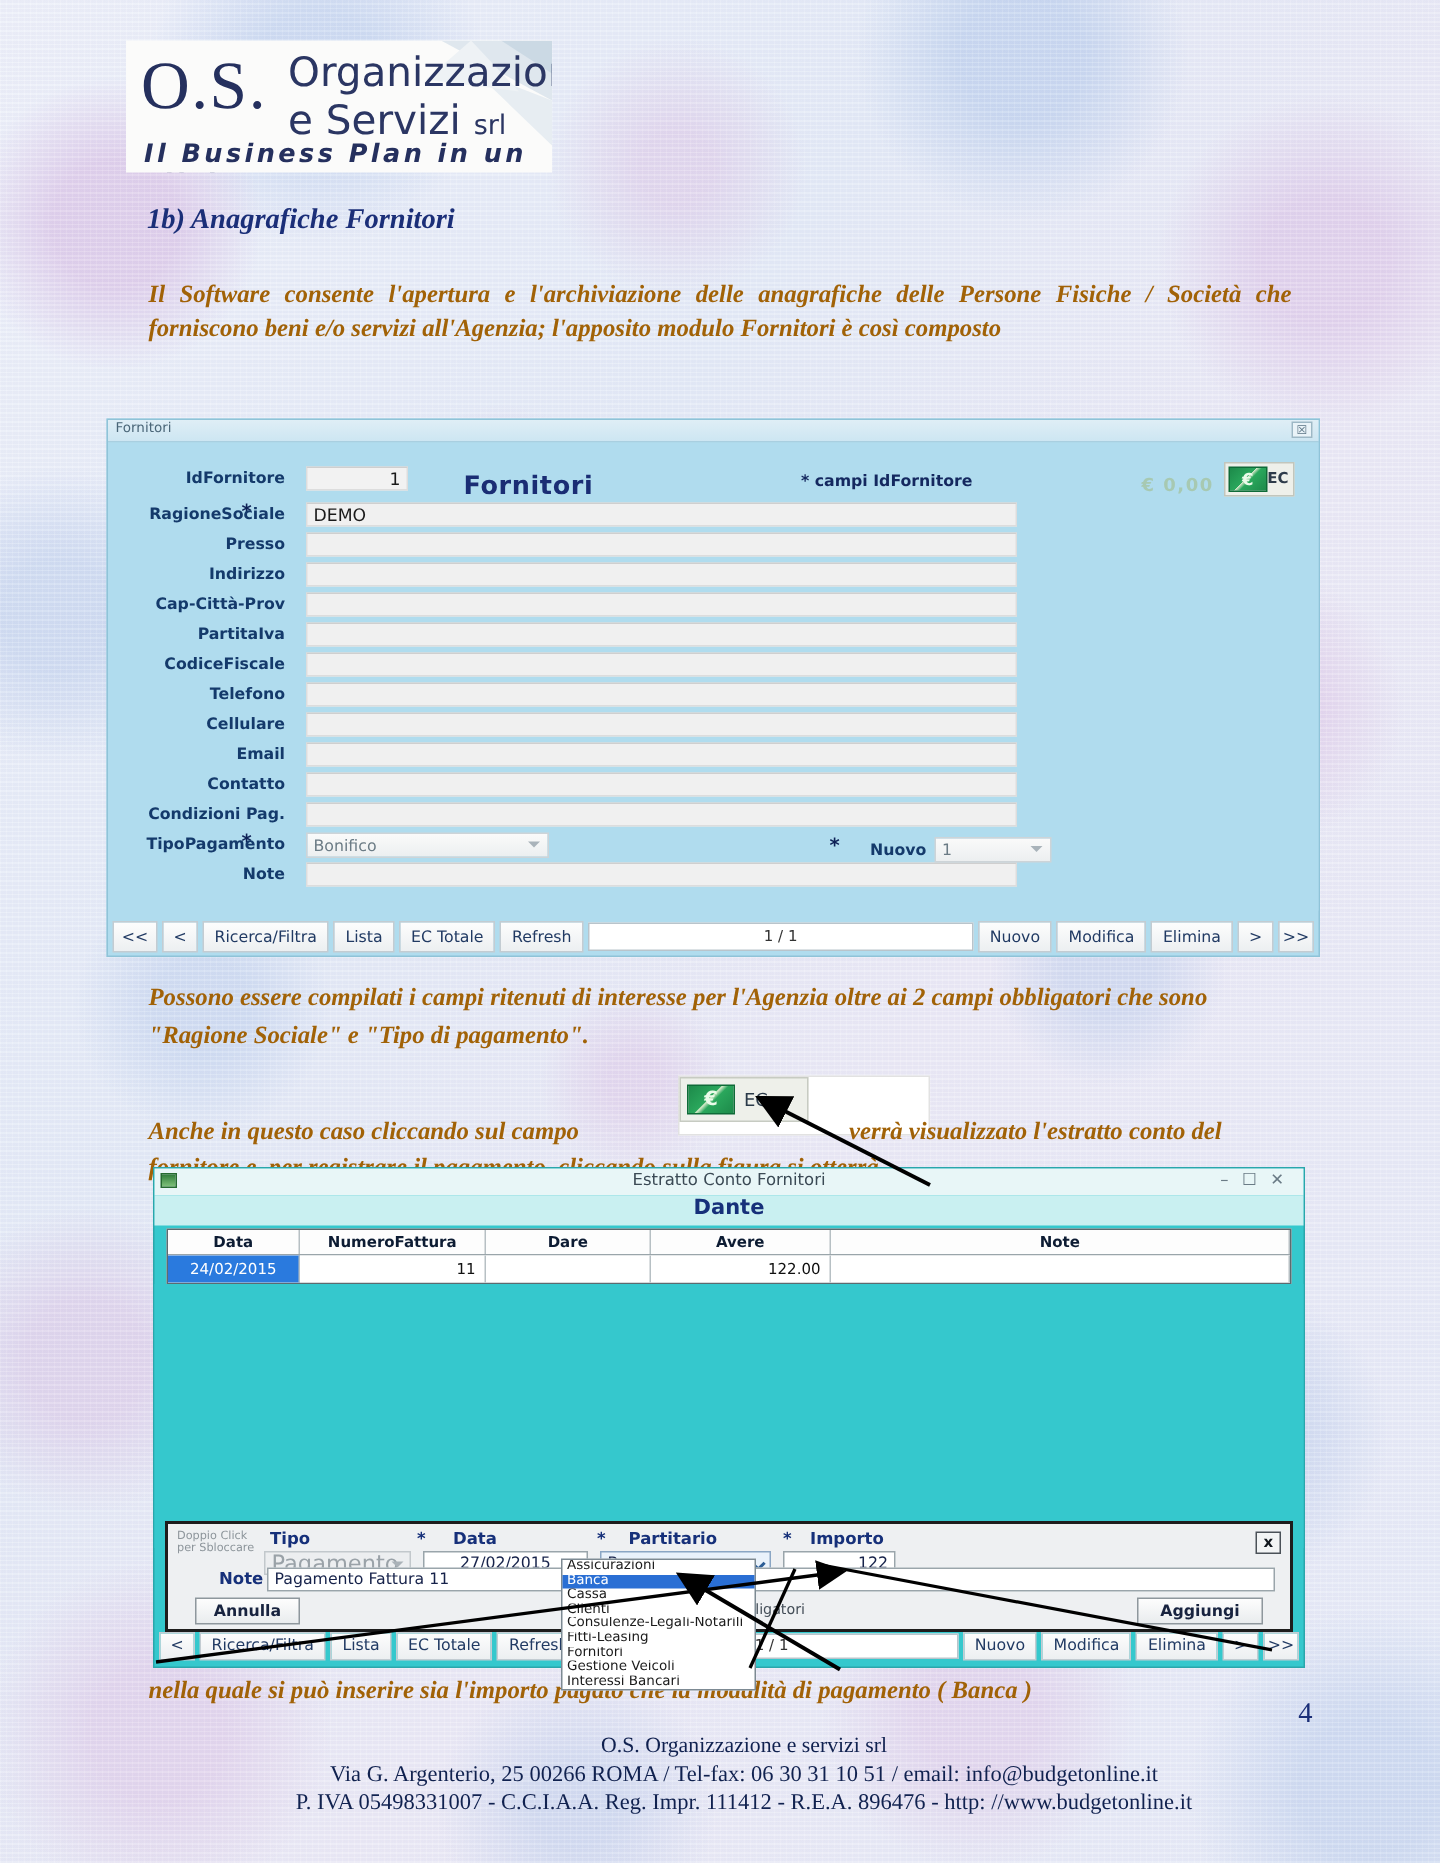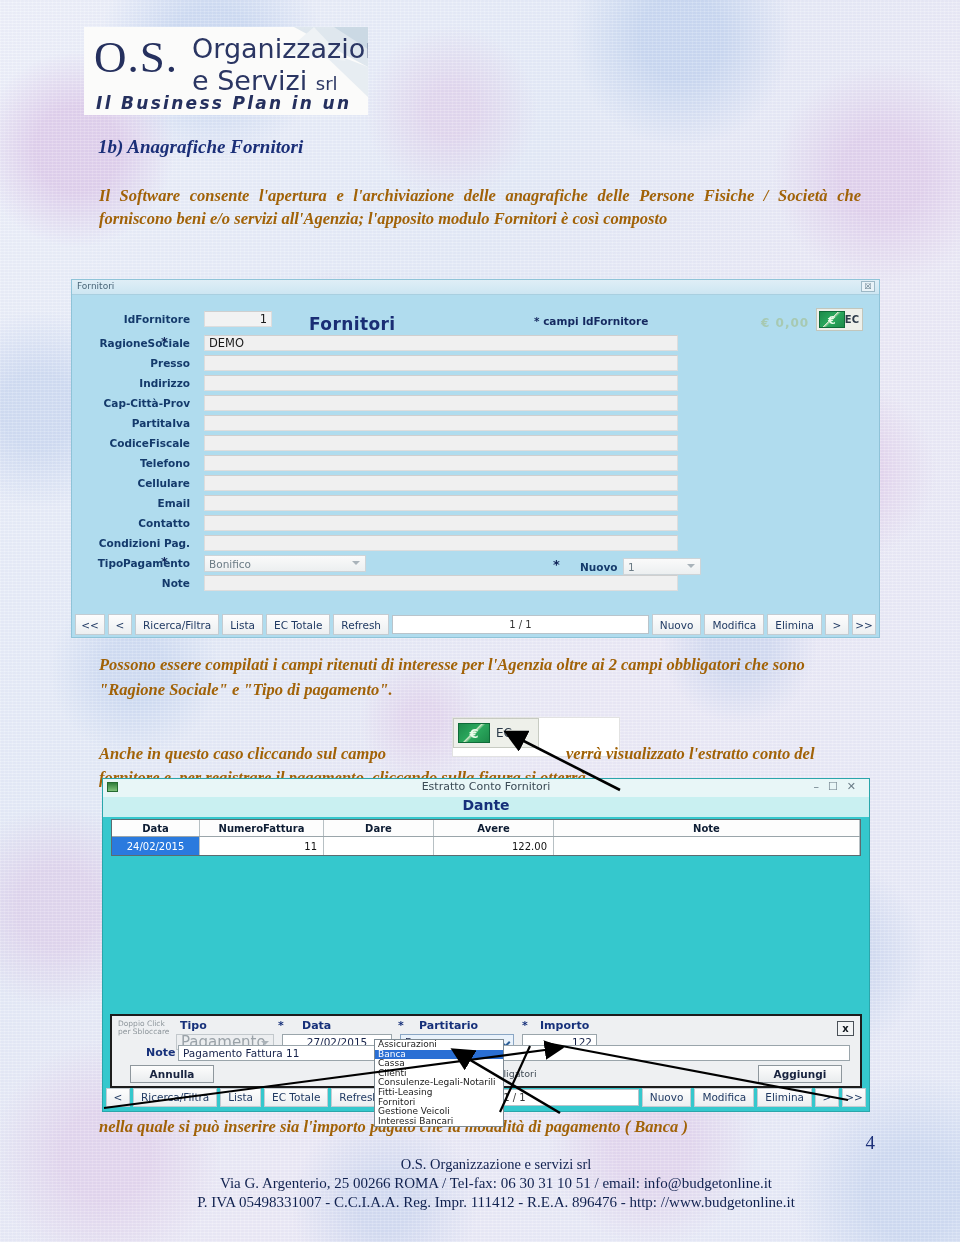--- a/index.html
+++ b/index.html
@@ -537,21 +537,21 @@
     <div class="fld" style="left:170px; top:18px; width:110px; text-align:center;">27/02/2015</div>
     <div class="selg" style="left:288px; top:18px; width:114px;">
       <span>Banca</span>
       <span class="chev"></span>
     </div>
     <div class="fld" style="left:410px; top:18px; width:75px; text-align:right;">122</div>
 
     <div class="hd" style="left:34px; top:30px;">Note</div>
     <div class="fld" style="left:66px; top:29px; width:672px;">Pagamento Fattura 11</div>
 
-    <div class="btn" style="left:18px; top:49px; width:84px;">Annulla</div>
+    <div class="btn" style="left:18px; top:49px; width:70px;">Annulla</div>
     <div class="obbl">(*) Campi Obbligatori</div>
     <div class="btn" style="right:18px; top:49px; width:84px;">Aggiungi</div>
     <div class="closex">x</div>
   </div>
 
   <div id="ddlist">
       <div>Assicurazioni</div>
       <div class="sel">Banca</div>
       <div>Cassa</div>
       <div>Clienti</div>

